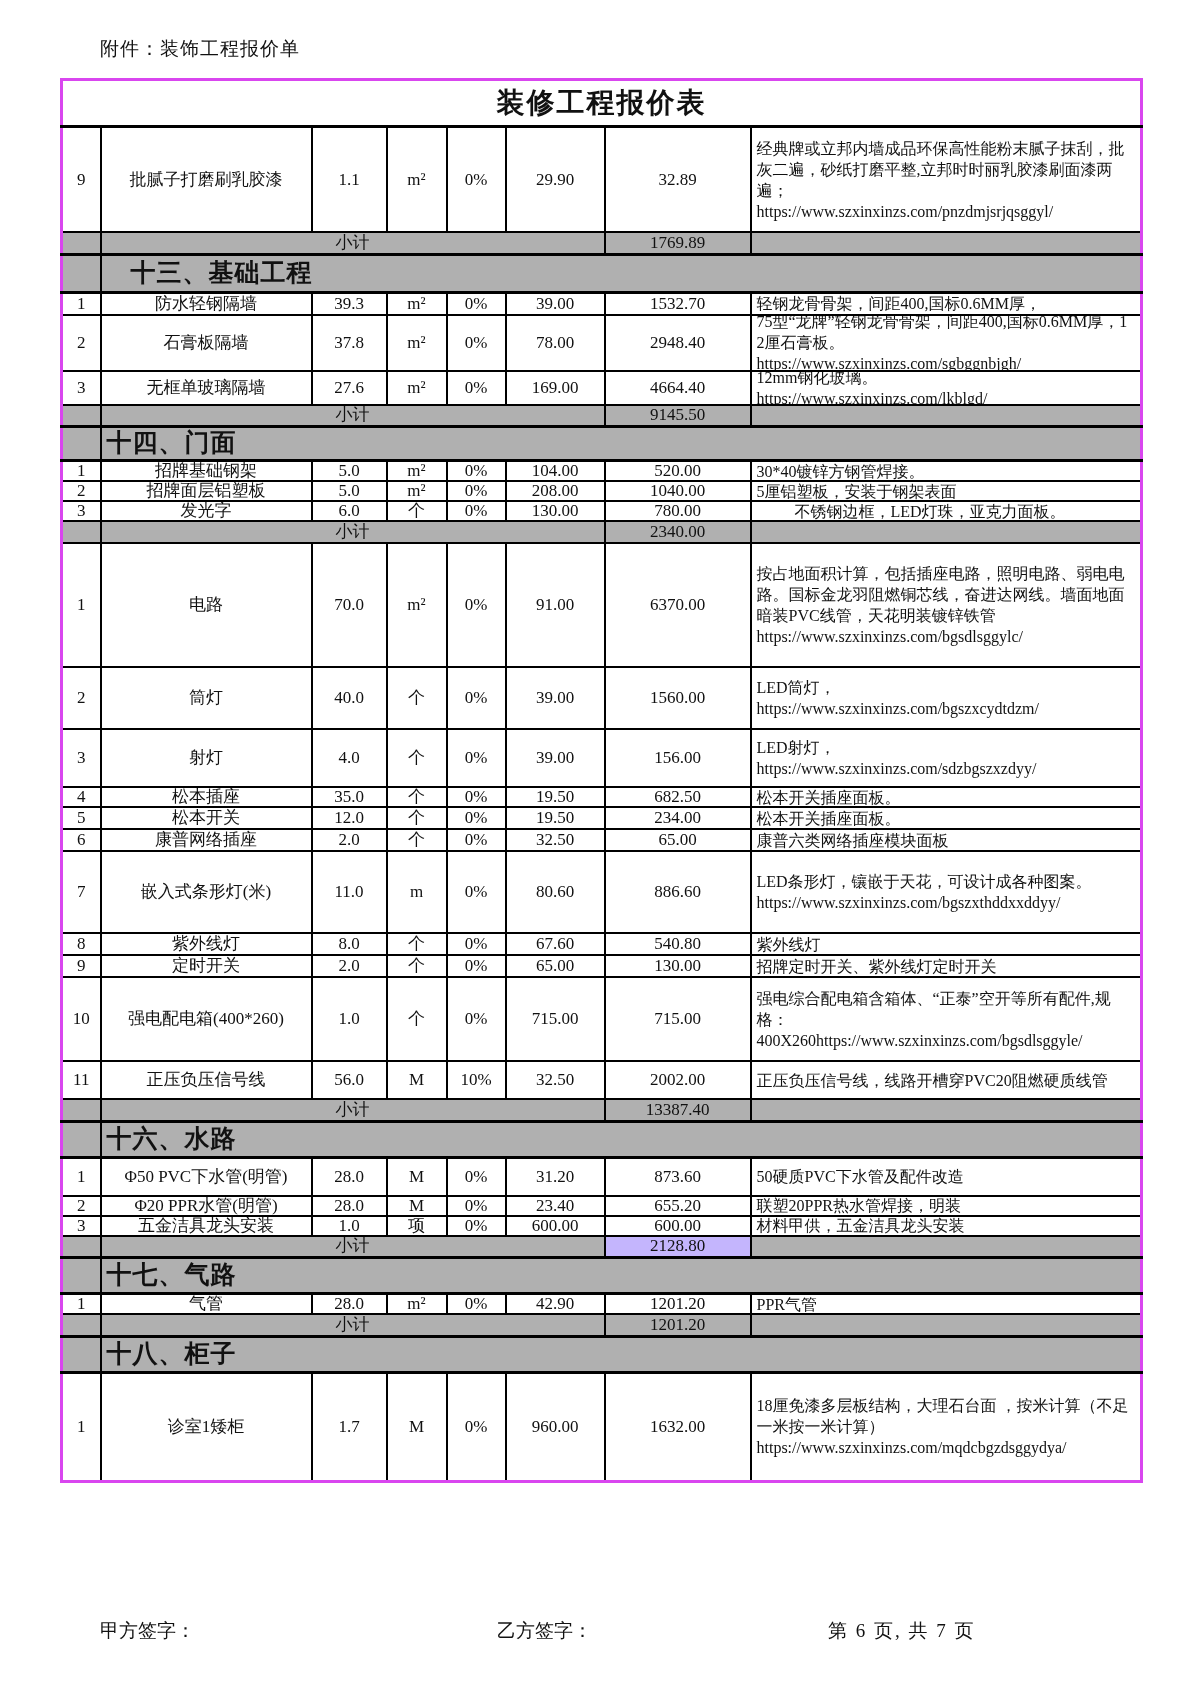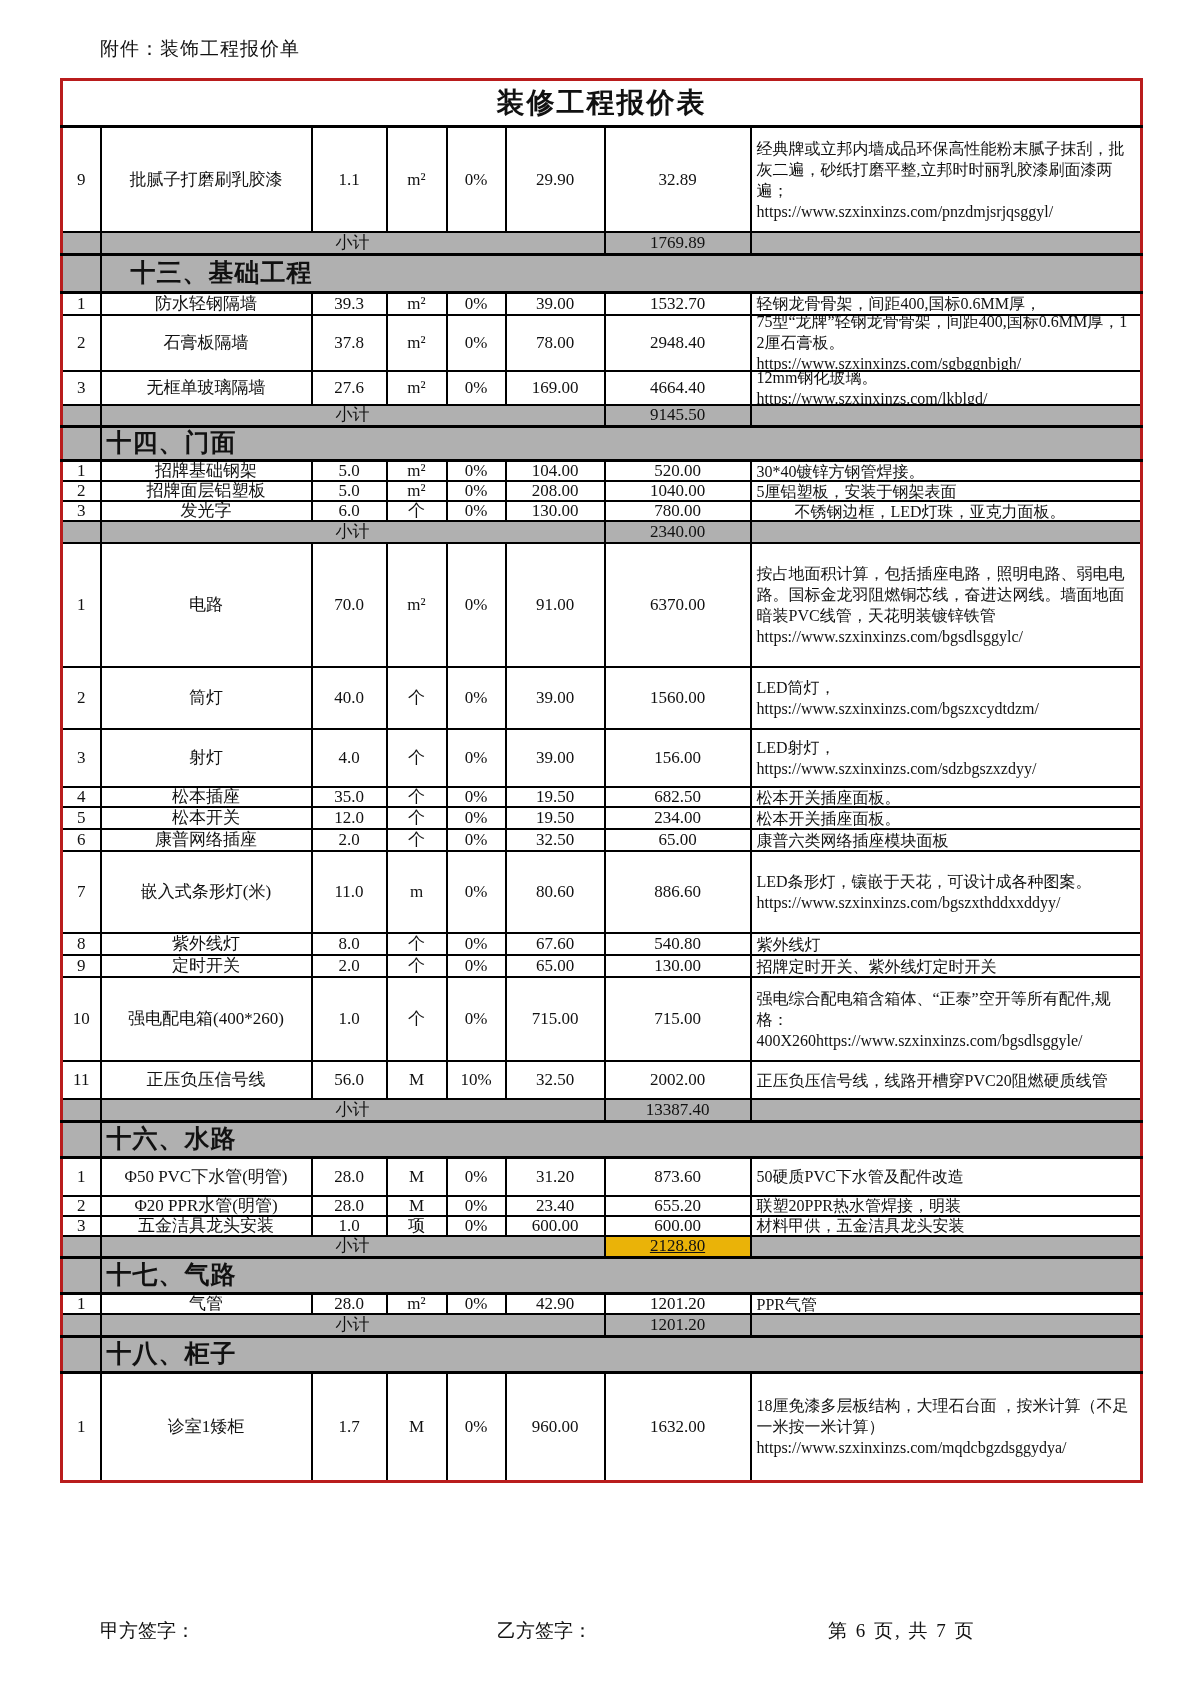--- a/index.html
+++ b/index.html
@@ -1,20 +1,20 @@
 <!DOCTYPE html>
 <html><head>
 <meta charset="utf-8">
 <style>
   html,body{margin:0;padding:0;background:#ffffff;color:#111;}
   body{width:1200px;height:1697px;position:relative;
        font-family:"Liberation Serif","DejaVu Serif",serif;}
   .attachment{position:absolute;left:100px;top:36px;font-size:19px;letter-spacing:1px;}
   table.quote{position:absolute;left:60px;top:78px;width:1080px;
-              border-collapse:collapse;table-layout:fixed;border:3px solid #b91c1c;}
+              border-collapse:collapse;table-layout:fixed;border:3px solid #d946ef;}
   td{border:2px solid #000;padding:0;overflow:hidden;text-align:center;
      vertical-align:middle;font-size:17px;line-height:1.05;}
   tr.title-row td{font-size:28px;font-weight:bold;letter-spacing:2px;border-bottom:3px solid #000;}
   tr.section-row td{border-top:3px solid #000;border-bottom:3px solid #000;}
   td.sec-head{text-align:left;font-weight:bold;font-size:25px;padding:0 0 0 5px;letter-spacing:1px;}
   td.desc-cell{text-align:left;vertical-align:top;}
   .desc-clip{display:flex;flex-direction:column;justify-content:center;overflow:hidden;
              font-size:16px;line-height:21px;padding:0 5px;white-space:pre-line;
              word-break:break-all;text-align:left;}
   .name-cell{padding:0 20px;}
@@ -335,21 +335,21 @@
         <td>0%</td>
         <td>600.00</td>
         <td>600.00</td>
         <td class="desc-cell">
           <div class="desc-clip" style="height: 18px;">材料甲供，五金洁具龙头安装</div>
         </td>
       </tr>
       <tr class="subtotal-row" style="height: 22px;">
         <td style="background: rgb(176, 176, 176);"></td>
         <td colspan="5" style="background: rgb(176, 176, 176);">小计</td>
-        <td style="background: #eab308; text-decoration: underline;">2128.80</td>
+        <td style="background: #c4b5fd;">2128.80</td>
         <td style="background: rgb(176, 176, 176);"></td>
       </tr>
       <tr class="section-row" style="height: 36px;">
         <td style="background: rgb(176, 176, 176);"></td>
         <td colspan="7" class="sec-head" style="background: rgb(176, 176, 176);">十七、气路</td>
       </tr>
       <tr class="item-row" style="height: 20px;">
         <td>1</td>
         <td class="name-cell">气管</td>
         <td>28.0</td>

